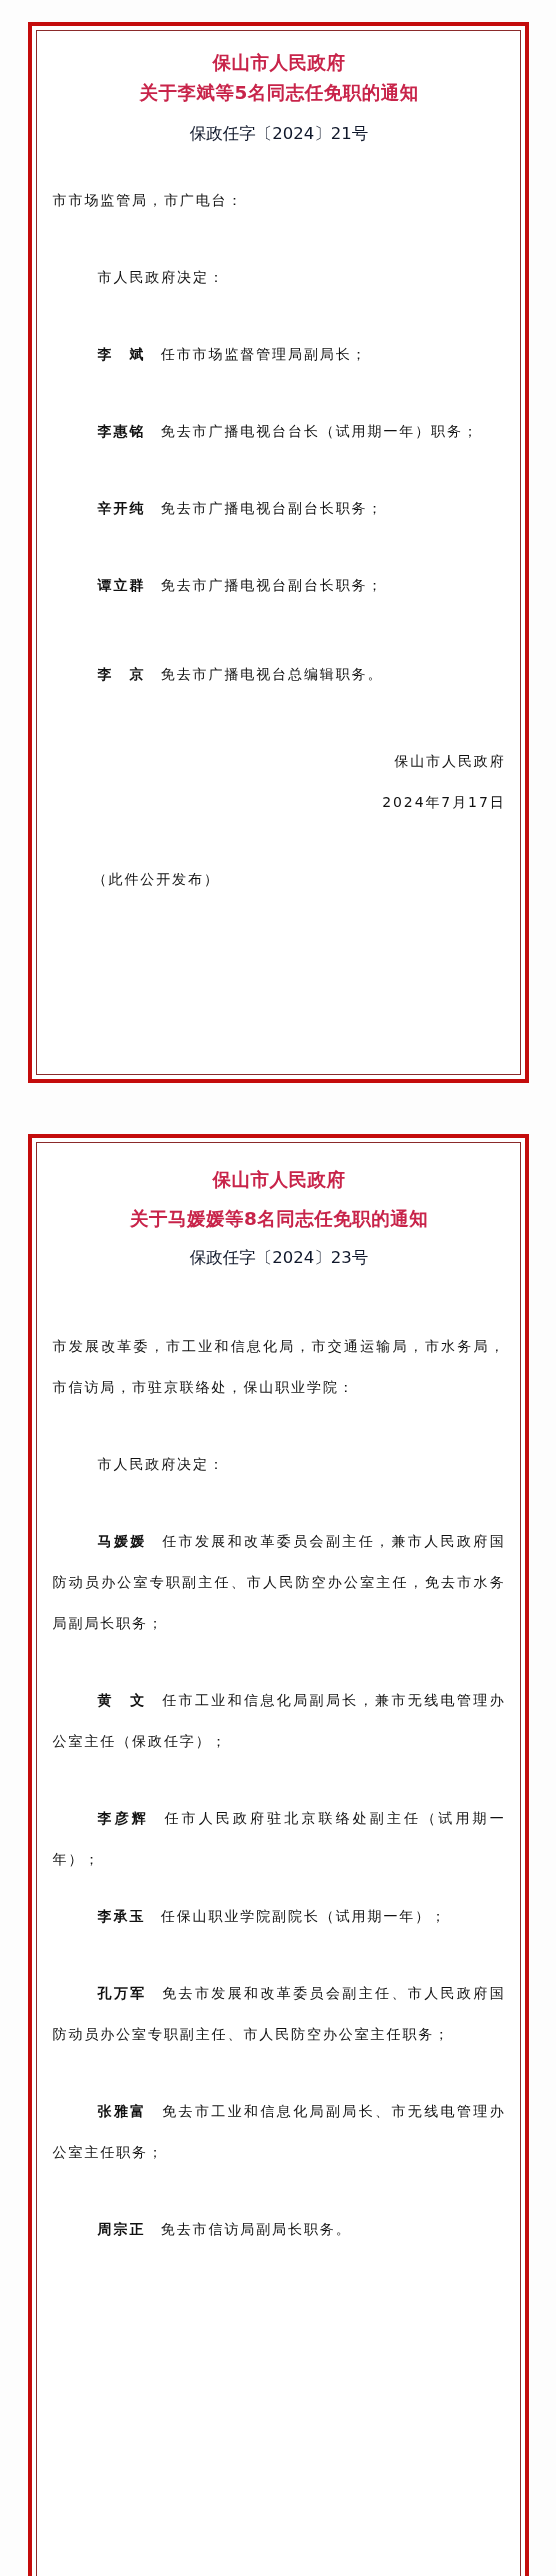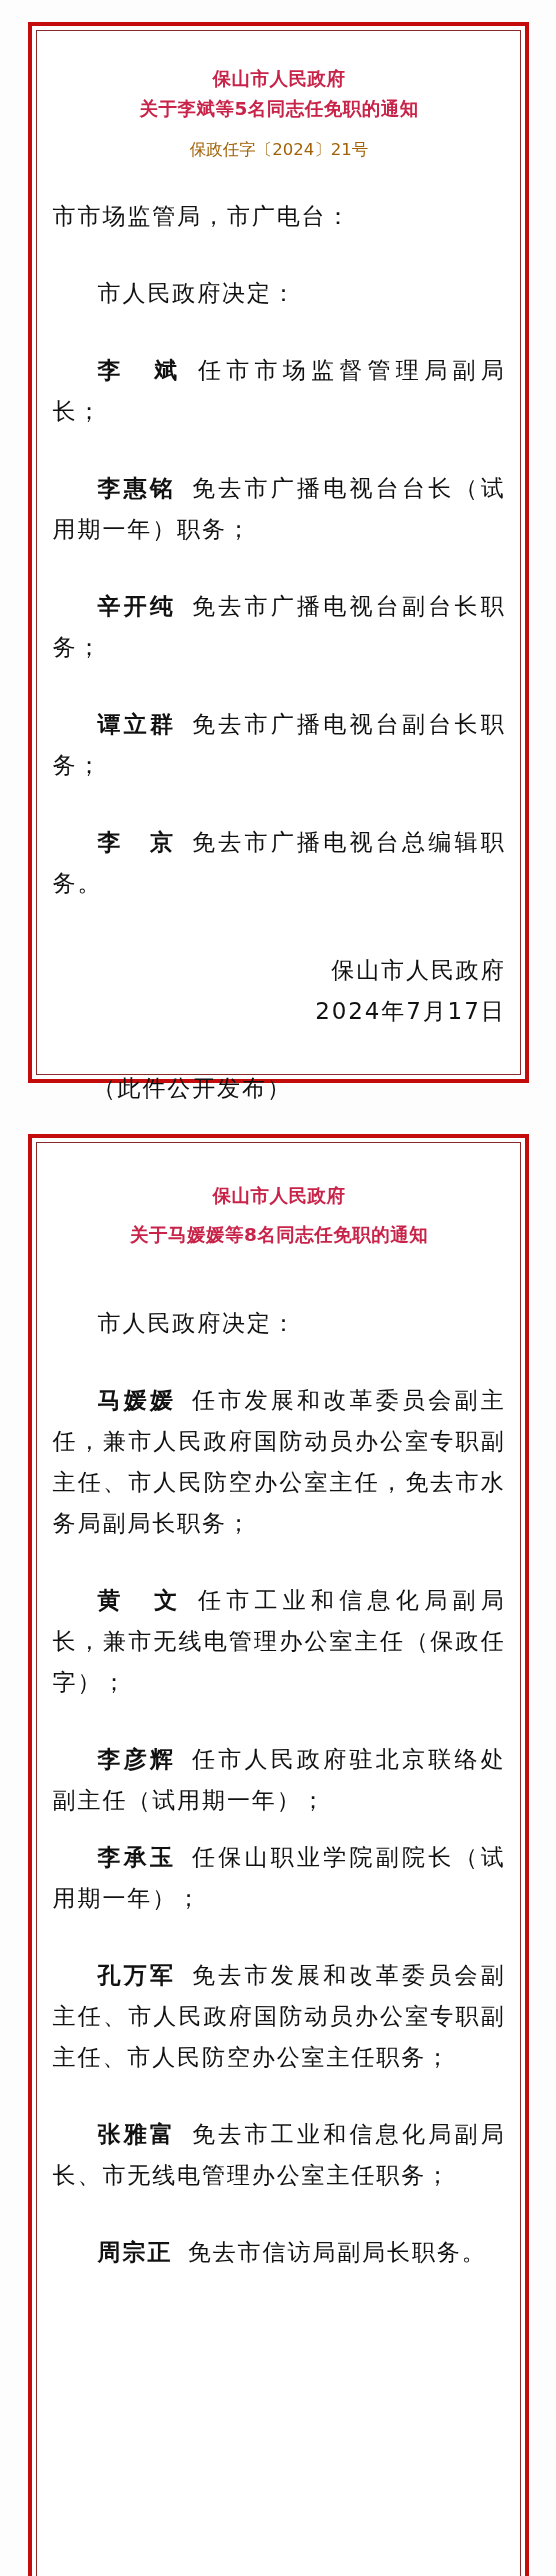--- a/index.html
+++ b/index.html
@@ -20,41 +20,41 @@
   }
   .panel-inner {
     position: absolute;
     left: 4.1px; right: 4.1px; top: 4.1px; bottom: 4.1px;
     border: 1px solid #8b2a2a;
   }
   .panel-content {
     position: absolute;
     left: 20.6px;
     width: 453px;
-    top: 16px;
+    top: 0;
   }
   .title {
     text-align: center;
     color: #c8244a;
     font-weight: bold;
     font-size: 18.5px;
     line-height: 20.6px;
     letter-spacing: 0.5px;
     white-space: nowrap;
   }
   .doc-no {
     text-align: center;
-    color: #a16207;
+    color: #0f172a;
     font-size: 16.5px;
     line-height: 20.6px;
     letter-spacing: 0px;
     white-space: nowrap;
   }
   .body-text {
-    font-size: 23px;
+    font-size: 14px;
     line-height: 41px;
     letter-spacing: 1.9px;
     text-align: justify;
     color: #111;
   }
   .para { margin: 0; }
   .indent { text-indent: 45px; }
   .name { font-weight: bold; margin-right: 15.5px; }
   .right { text-align: right; }
 </style>
@@ -77,38 +77,40 @@
       </p>
       <p class="para indent" style="margin-top:36px;">
         <span class="name">李惠铭</span><span>免去市广播电视台台长（试用期一年）职务；</span>
       </p>
       <p class="para indent" style="margin-top:36px;">
         <span class="name">辛开纯</span><span>免去市广播电视台副台长职务；</span>
       </p>
       <p class="para indent" style="margin-top:36px;">
         <span class="name">谭立群</span><span>免去市广播电视台副台长职务；</span>
       </p>
-      <p class="para indent" style="margin-top:36px;">
+      <p class="para indent" style="margin-top:48px;">
         <span class="name">李　京</span><span>免去市广播电视台总编辑职务。</span>
       </p>
 
       <p class="para right" style="margin-top:46px;">保山市人民政府</p>
       <p class="para right">2024年7月17日</p>
       <p class="para indent" style="margin-top:36px; text-indent:40px;">（此件公开发布）</p>
     </div>
   </div>
 </div>
 
 <div class="panel" style="top:1134px; height:1802px;">
   <div class="panel-inner"></div>
   <div class="panel-content">
     <div class="title" style="margin-top:32px;">保山市人民政府</div>
     <div class="title" style="margin-top:18.5px;">关于马媛媛等8名同志任免职的通知</div>
+    <div class="doc-no" style="margin-top:18.5px;">保政任字〔2024〕23号</div>
 
     <div class="body-text" style="margin-top:57px;">
+      <p class="para">市发展改革委，市工业和信息化局，市交通运输局，市水务局，市信访局，市驻京联络处，保山职业学院：</p>
       <p class="para indent" style="margin-top:36px;">市人民政府决定：</p>
 
       <p class="para indent" style="margin-top:36px;">
         <span class="name">马媛媛</span><span>任市发展和改革委员会副主任，兼市人民政府国防动员办公室专职副主任、市人民防空办公室主任，免去市水务局副局长职务；</span>
       </p>
       <p class="para indent" style="margin-top:36px;">
         <span class="name">黄　文</span><span>任市工业和信息化局副局长，兼市无线电管理办公室主任（保政任字）；</span>
       </p>
       <p class="para indent" style="margin-top:36px;">
         <span class="name">李彦辉</span><span>任市人民政府驻北京联络处副主任（试用期一年）；</span>

